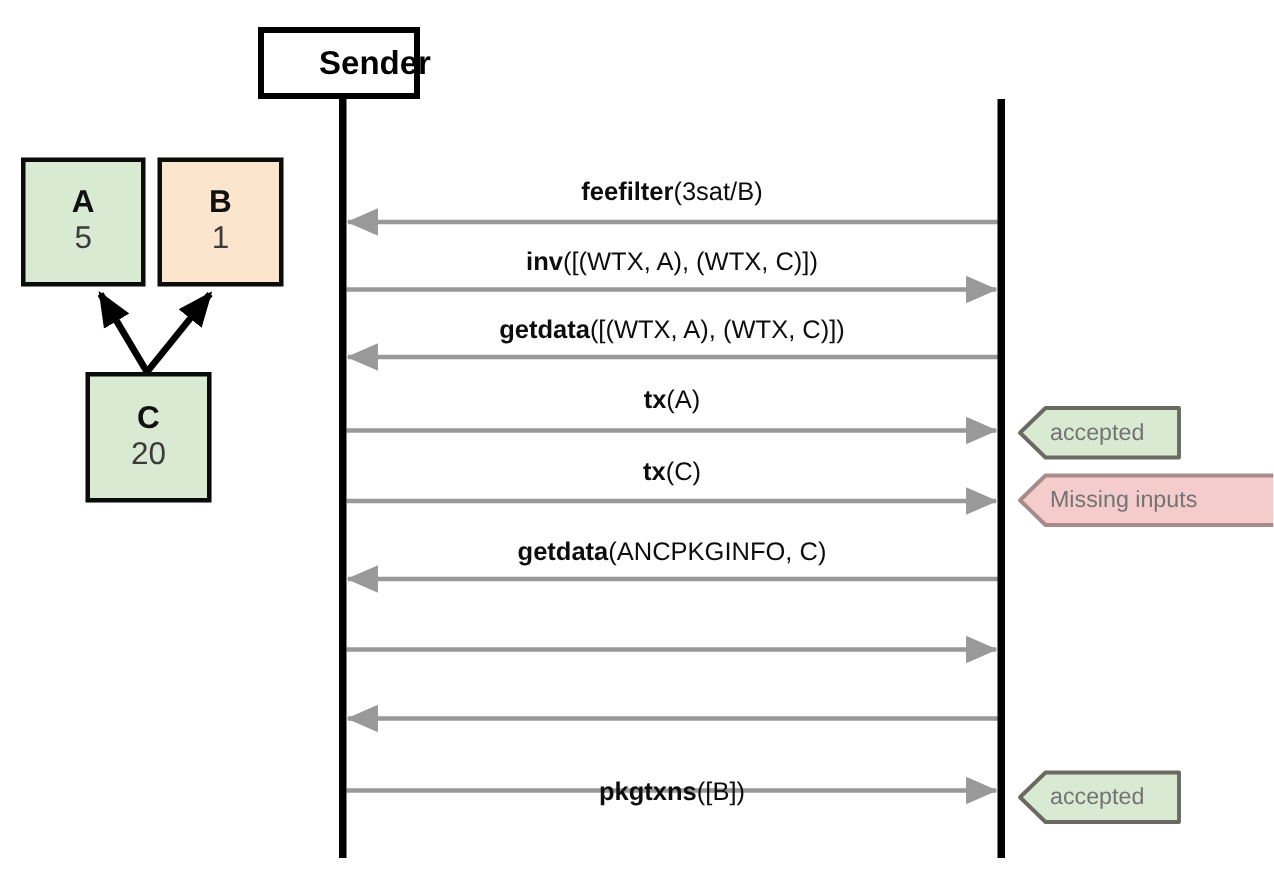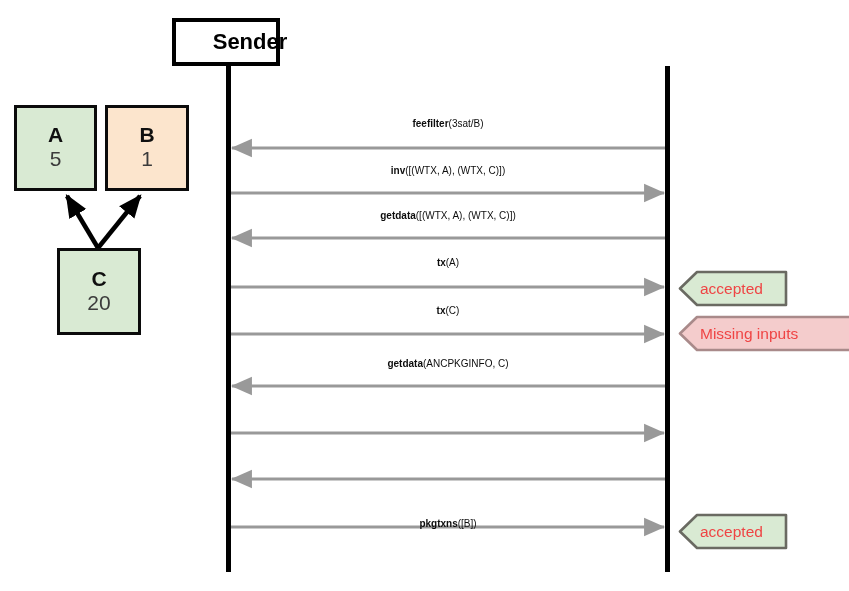--- a/index.html
+++ b/index.html
@@ -51,21 +51,21 @@
   .lifeline {
     position: absolute;
     background: #000000;
     width: 5px;
     z-index: 3;
   }
 
   
   .msg-label {
     position: absolute;
-    font-size: 10px;
+    font-size: 17px;
     color: #0d0d0d;
     white-space: nowrap;
     text-align: center;
     z-index: 5;
     transform: translateX(-50%);
   }
   .msg-label b {
     font-weight: bold;
   }
   .msg-label span.args {
@@ -102,21 +102,21 @@
     position: absolute;
     box-sizing: border-box;
     display: flex;
     align-items: center;
     z-index: 6;
   }
   .badge .badge-text {
     position: relative;
     z-index: 2;
     font-size: 15.5px;
-    color: #ef4444;
+    color: #737373;
     white-space: nowrap;
     padding-left: 22px;
   }
   .badge svg {
     position: absolute;
     left: 0;
     top: 0;
   }
 </style>
 </head>

